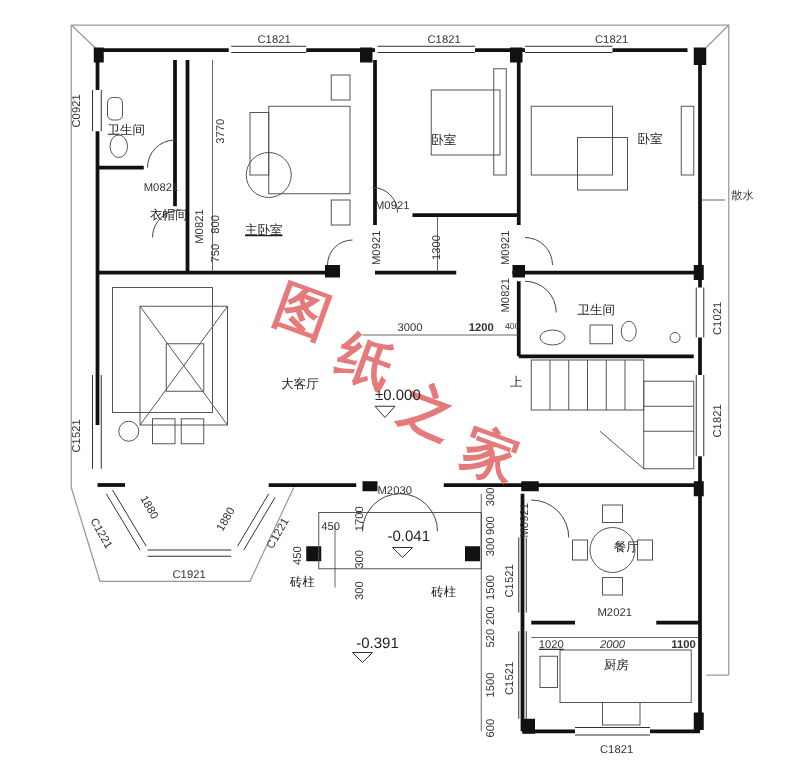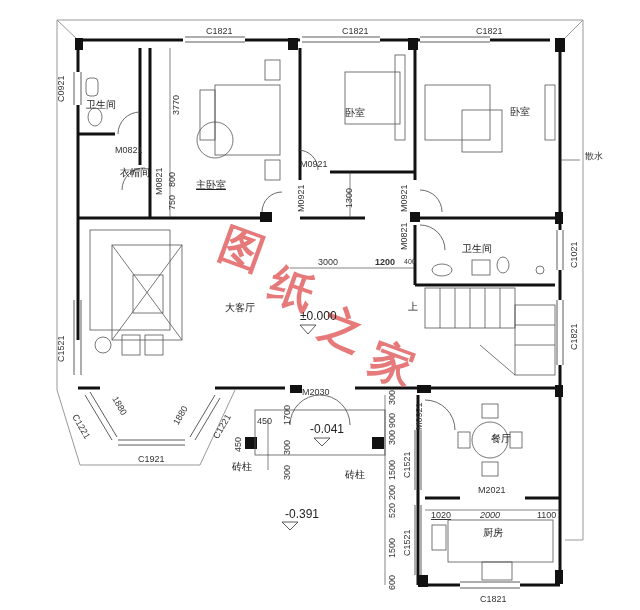--- a/index.html
+++ b/index.html
@@ -258,20 +258,20 @@
 <div class="lbl dim vert" style="left:388px;top:405px;">300</div>
 <div class="lbl dim vert" style="left:388px;top:428px;">900</div>
 <div class="lbl dim vert" style="left:388px;top:445px;">300</div>
 <div class="lbl dim vert" style="left:388px;top:480px;">1500</div>
 <div class="lbl dim vert" style="left:388px;top:500px;">200</div>
 <div class="lbl dim vert" style="left:388px;top:518px;">520</div>
 <div class="lbl dim vert" style="left:388px;top:558px;">1500</div>
 <div class="lbl dim vert" style="left:388px;top:590px;">600</div>
 <div class="lbl dim" style="left:431px;top:511px;text-decoration:underline;">1020</div>
 <div class="lbl dim" style="left:480px;top:511px;font-style:italic;">2000</div>
-<div class="lbl dim" style="left:537px;top:511px;">1100</div>
+<div class="lbl dim" style="left:537px;top:511px;font-weight:bold;">1100</div>
 
 <div class="lbl elev" style="left:300px;top:310px;">±0.000</div>
 <div class="lbl elev" style="left:310px;top:423px;">-0.041</div>
 <div class="lbl elev" style="left:285px;top:508px;">-0.391</div>
 
 <div class="lbl room" style="left:408px;top:302px;">上</div>
 <div class="lbl dim" style="left:585px;top:152px;">散水</div>
 
 </body></html>

